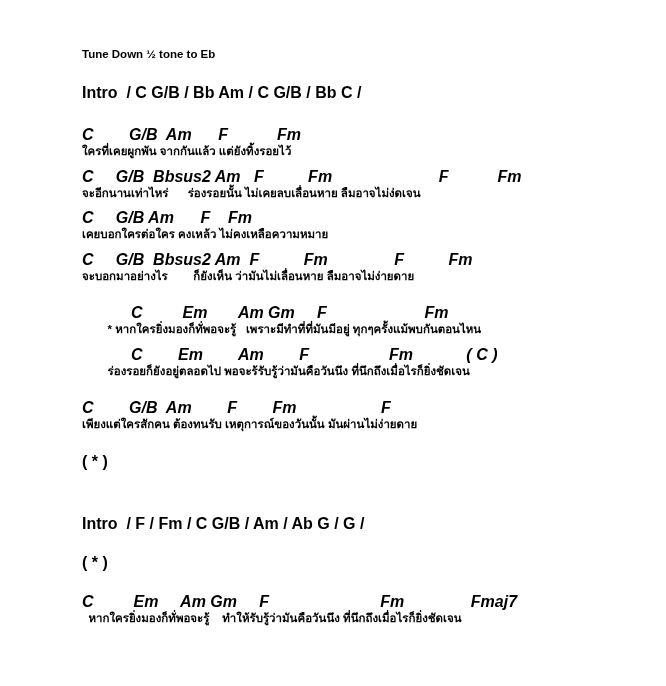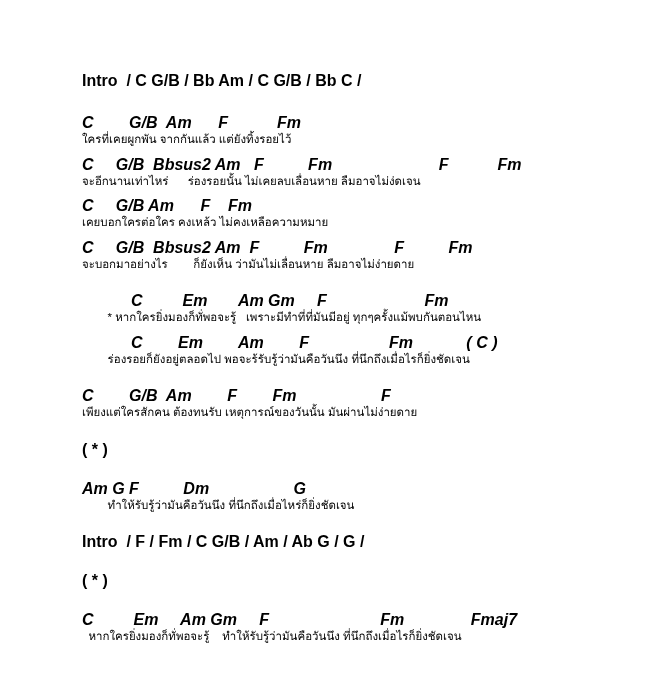--- a/index.html
+++ b/index.html
@@ -23,21 +23,21 @@
   }
   .chordline {
     font-size: 16px;
     font-weight: bold;
     white-space: pre;
     line-height: 1.0;
     letter-spacing: 0px;
   }
   .lyricline {
     font-size: 11.5px;
-    font-weight: normal;
+    font-weight: bold;
     white-space: pre;
     line-height: 1.0;
   }
   .title {
     font-size: 11.5px;
     font-weight: bold;
     white-space: pre;
   }
   
   .sp-title { height: 25px; }
@@ -46,20 +46,21 @@
   .gap-md { height: 11px; }
   .pair { }
   .pair .chordline { margin-bottom: 3px; font-style: italic; }
   .pair .lyricline { margin-bottom: 0; }
 </style>
 </head>
 <body>
 
 <div class="sheet">
 
+  <div class="title">Tune Down ½ tone to Eb</div>
   <div class="sp-title"></div>
 
   <div class="chordline">Intro  / C G/B / Bb Am / C G/B / Bb C /</div>
   <div class="sp-intro"></div>
 
   <div class="pair">
     <div class="chordline">C        G/B  Am      F           Fm</div>
     <div class="lyricline">ใครที่เคยผูกพัน จากกันแล้ว แต่ยังทิ้งรอยไว้</div>
   </div>
   <div class="gap-md"></div>
@@ -96,24 +97,20 @@
 
   <div class="pair">
     <div class="chordline">C        G/B  Am        F        Fm                   F</div>
     <div class="lyricline">เพียงแต่ใครสักคน ต้องทนรับ เหตุการณ์ของวันนั้น มันผ่านไม่ง่ายดาย</div>
   </div>
   <div class="gap-lg"></div>
 
   <div class="chordline">( * )</div>
   <div class="gap-lg"></div>
 
-  <div class="pair">
-    <div class="chordline">Am G F          Dm                   G</div>
-    <div class="lyricline">        ทำให้รับรู้ว่ามันคือวันนึง ที่นึกถึงเมื่อไหร่ก็ยิ่งชัดเจน</div>
-  </div>
   <div class="gap-lg"></div>
 
   <div class="chordline">Intro  / F / Fm / C G/B / Am / Ab G / G /</div>
   <div class="gap-lg"></div>
 
   <div class="chordline">( * )</div>
   <div class="gap-lg"></div>
 
   <div class="pair">
     <div class="chordline">C         Em     Am Gm     F                         Fm               Fmaj7</div>

